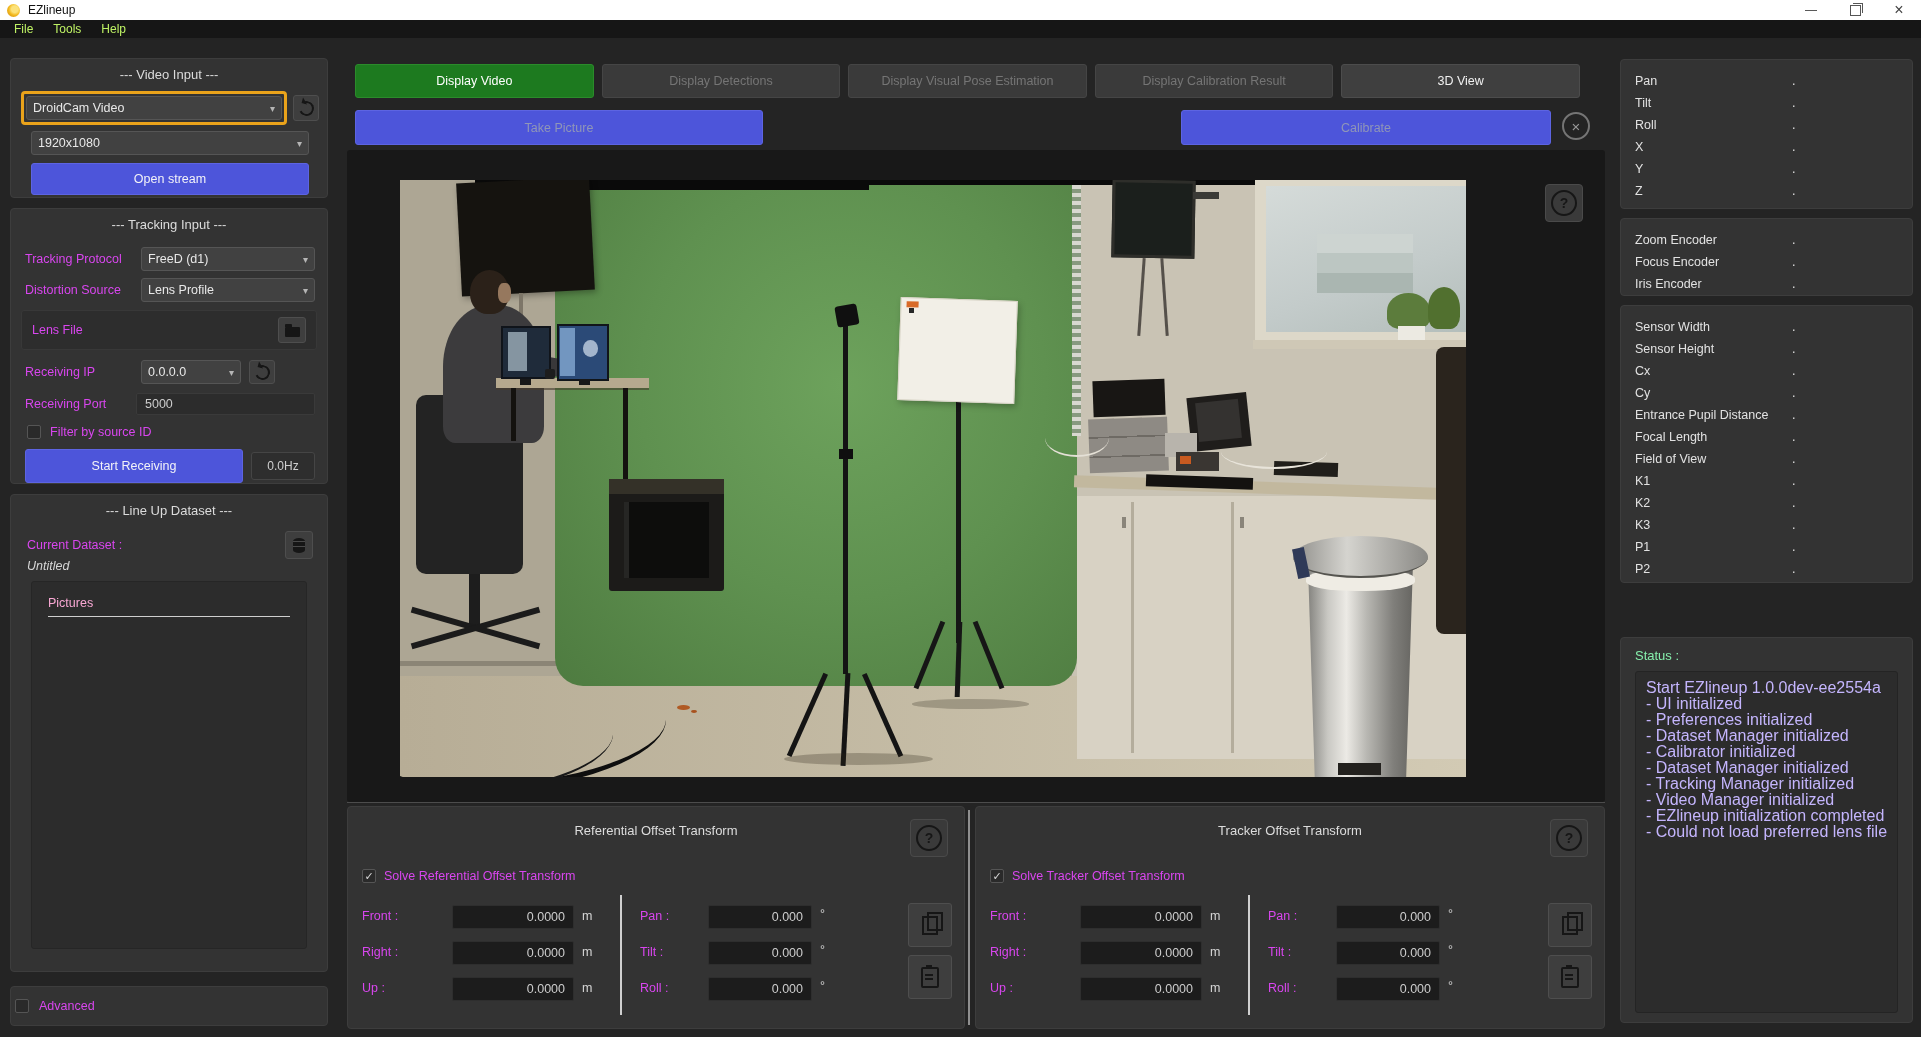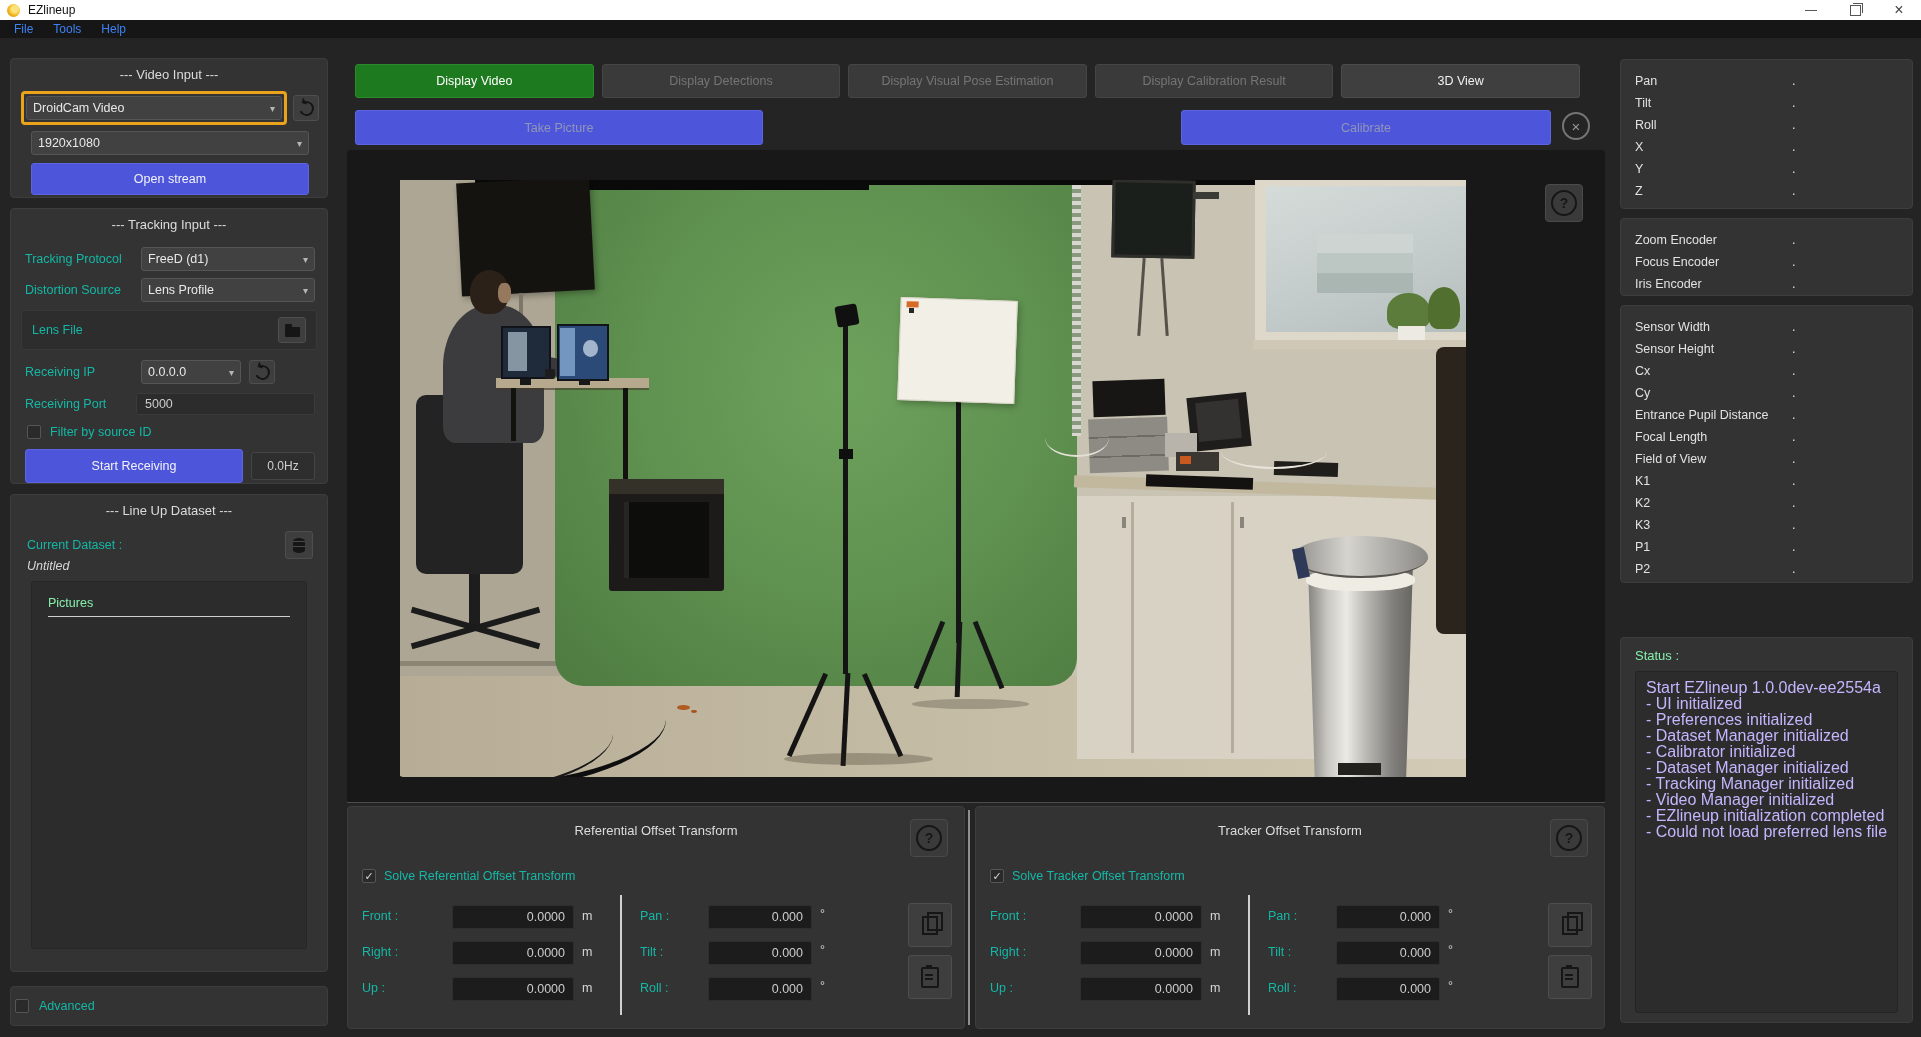--- a/index.html
+++ b/index.html
@@ -9,40 +9,40 @@
   .titlebar{position:absolute;left:0;top:0;width:100%;height:20px;background:#ffffff;color:#111;
     display:flex;align-items:center;font-size:12px;}
   .app-icon{width:13px;height:13px;border-radius:50%;margin:0 8px 0 7px;
     background:radial-gradient(circle at 60% 40%, #fce27a 0 30%, #f2b81c 55%, #c9861a 100%);}
   .win-controls{margin-left:auto;display:flex;align-items:center;height:100%;}
   .win-btn{width:44px;height:100%;display:flex;align-items:center;justify-content:center;color:#444;font-size:12px;}
   .max-glyph{width:9px;height:9px;border:1px solid #555;position:relative;background:#fff;}
   .max-glyph::before{content:"";position:absolute;left:2px;top:-3px;width:9px;height:9px;border:1px solid #555;border-bottom:none;border-left:none;}
   
   .menubar{position:absolute;left:0;top:20px;width:100%;height:18px;background:#161616;display:flex;align-items:center;
-    color:#3b82f6;font-size:12px;padding-left:4px;box-sizing:border-box;}
+    color:#bef264;font-size:12px;padding-left:4px;box-sizing:border-box;}
   .menu-item{padding:0 10px;height:100%;display:flex;align-items:center;}
   
   .main{position:absolute;left:0;top:38px;width:100%;height:999px;background:#242424;}
   .sidebar{position:absolute;left:10px;top:6px;width:318px;bottom:6px;}
   .panel{background:#333333;border:1px solid #3d3d3d;border-radius:4px;box-sizing:border-box;}
   .sec-header{text-align:center;color:#dcdcdc;font-size:13px;padding-top:8px;height:22px;}
   
   .dd{background:#414141;border:1px solid #555;border-radius:3px;height:24px;display:flex;align-items:center;
     color:#e8e8e8;font-size:12.5px;padding:0 6px;box-sizing:border-box;}
   .dd .dd-arrow{margin-left:auto;color:#b5b5b5;font-size:10px;}
   .btn-blue{background:#4d55da;border:1px solid #5d64e2;border-radius:3px;color:#f2f2f8;
     display:flex;align-items:center;justify-content:center;font-size:12.5px;}
   .btn-blue.dim{color:#9096b8;}
   .icon-btn{background:#3e3e3e;border:1px solid #4e4e4e;border-radius:3px;display:flex;align-items:center;justify-content:center;box-sizing:border-box;}
   .cb{width:14px;height:14px;background:#2a2a2a;border:1px solid #555;border-radius:2px;
     display:flex;align-items:center;justify-content:center;color:#d8d8d8;font-size:11px;box-sizing:border-box;}
   .tin{background:#1c1c1c;border:1px solid #2e2e2e;border-radius:2px;color:#cdcdcd;font-size:12.5px;
     text-align:right;padding:0 8px;box-sizing:border-box;font-family:inherit;}
-  .lbl{color:#14b8a6;font-size:12.5px;}
+  .lbl{color:#d946ef;font-size:12.5px;}
   
   .refresh-g{width:11px;height:11px;border:2px solid #161616;border-radius:50%;border-left-color:transparent;position:relative;transform:rotate(20deg);}
   .refresh-g::after{content:"";position:absolute;left:-5px;top:-2px;border:4px solid transparent;border-top-color:#161616;transform:rotate(40deg);}
   .folder-g{width:15px;height:10px;background:#161616;border-radius:1px;position:relative;margin-top:3px;}
   .folder-g::before{content:"";position:absolute;top:-3px;left:0;width:7px;height:3px;background:#161616;border-radius:1px 1px 0 0;}
   .db-g{width:12px;height:15px;border-radius:6px/3px;
     background:linear-gradient(#161616 0 22%,#4a4a4a 22% 30%,#161616 30% 55%,#4a4a4a 55% 63%,#161616 63% 100%);}
   .copy-g{width:12px;height:15px;border:2px solid #161616;background:#3e3e3e;position:relative;}
   .copy-g::before{content:"";position:absolute;left:3px;top:-6px;width:12px;height:15px;border:2px solid #161616;}
   .paste-g{width:14px;height:17px;border:2px solid #161616;border-radius:2px;position:relative;background:#3e3e3e;}
@@ -87,21 +87,21 @@
   .vrow{position:relative;}
   .status-lbl{color:#86efac;font-size:13px;margin-bottom:8px;}
   .logbox{background:#2c2c2c;border:1px solid #242424;border-radius:3px;height:342px;padding:8px 10px;box-sizing:border-box;overflow:hidden;}
   .logline{color:#c4b5fd;font-size:16px;line-height:16px;white-space:nowrap;}
   
   .si-row{display:flex;align-items:center;}
   .hl{border:3px solid #eaa31b;border-radius:4px;padding:2px;flex:1;}
   .lens-panel{background:#2d2d2d;border:1px solid #383838;border-radius:3px;height:38px;display:flex;align-items:center;
     margin:8px 10px 0 10px;padding:0 10px;text-align:right;}
   .pic-list{background:#2c2c2c;border:1px solid #262626;border-radius:3px;margin:8px 20px 0 20px;height:368px;padding:14px 16px;box-sizing:border-box;}
-  .pic-list .pl-head{color:#86efac;font-size:12.5px;padding-bottom:6px;border-bottom:1px solid #cfcfcf;}
+  .pic-list .pl-head{color:#f9a8d4;font-size:12.5px;padding-bottom:6px;border-bottom:1px solid #cfcfcf;}
   
   .photo{position:absolute;left:53px;top:30px;width:1066px;height:597px;background:#ada694;overflow:hidden;}
   .photo div{position:absolute;}
   .mgrid{display:grid;grid-template-columns:repeat(8,1fr);gap:3px;position:absolute;inset:10% 7% 7% 7%;}
   .mcell{border:2px solid #272727;background:linear-gradient(45deg,#272727 25%,#efece2 25% 50%,#272727 50% 75%,#efece2 75%);}
 </style>
 </head>
 <body>
 
 <div class="app">

